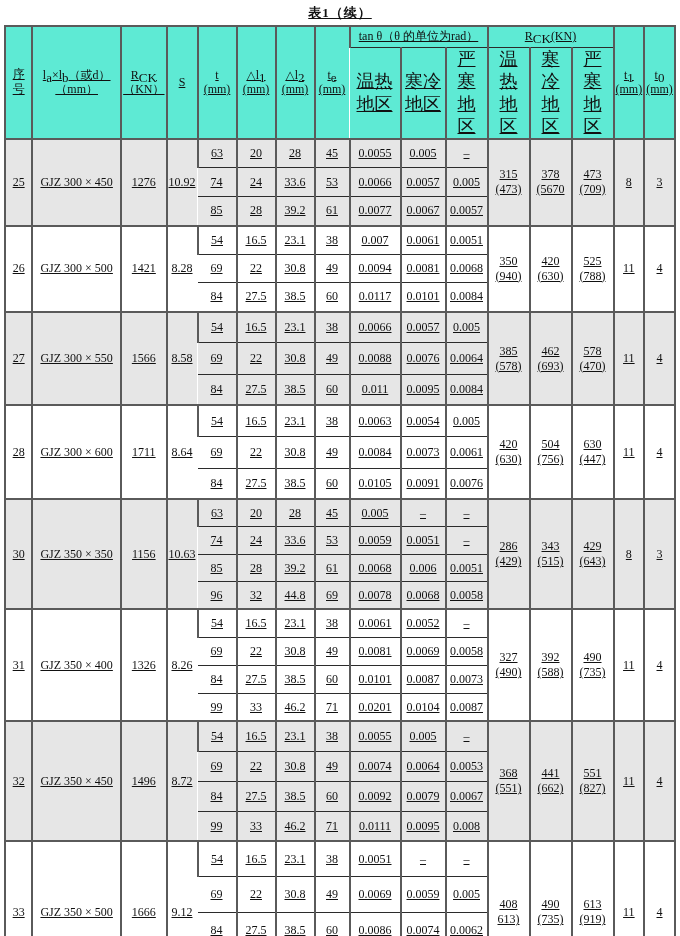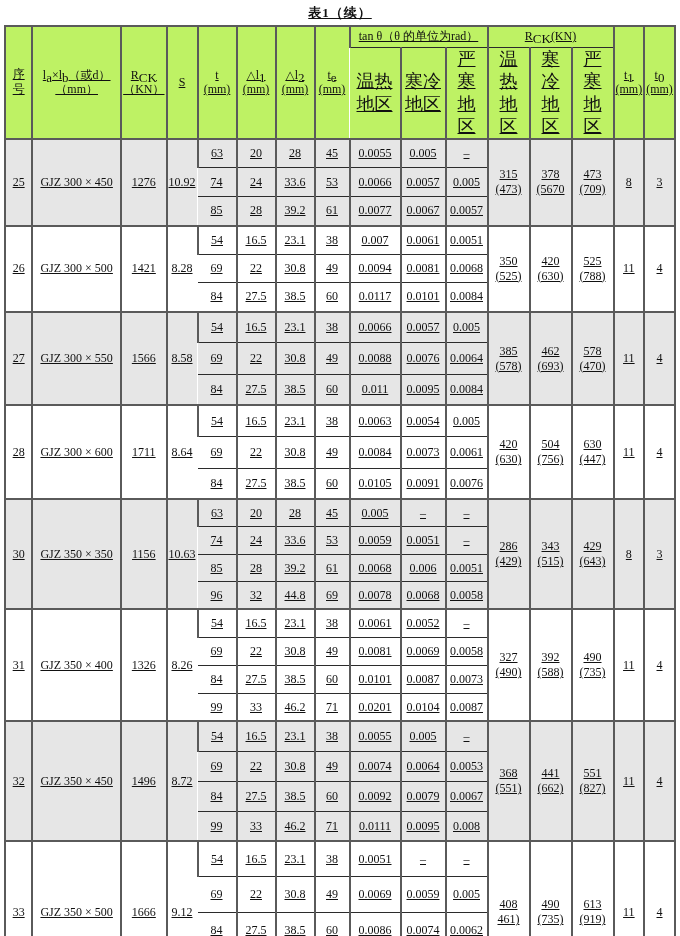--- a/index.html
+++ b/index.html
@@ -2,21 +2,21 @@
 <html><head>
 <meta charset="utf-8">
 <style>
   html,body{margin:0;padding:0;background:#fff;}
   body{width:680px;height:936px;font-family:"Liberation Serif","DejaVu Serif",serif;color:#111;}
   .page{width:680px;height:818px;position:relative;box-sizing:border-box;padding-top:4px;text-decoration:underline;}
   .title{text-align:center;font-weight:bold;font-size:13px;letter-spacing:1px;margin:0 0 3px 0;}
   table{border-collapse:collapse;table-layout:fixed;margin:0 auto;border:2px solid #5a5a5a;}
   th,td{border-left:2px solid #5a5a5a;border-top:1px solid #2b2b2b;text-align:center;
         vertical-align:middle;font-size:12px;line-height:1.25;padding:0 1px;overflow:hidden;}
-  th{font-weight:normal;background:#bef264;}
+  th{font-weight:normal;background:#5eead4;}
   thead tr:first-child th{border-top:none;}
   th:first-child, td:first-child{border-left:none;}
   tr.gs td{border-top:2px solid #5a5a5a;}
   tr.shaded td{background:#e6e6e6;}
   sub{font-size:13px;line-height:0;}
   .h-top{height:21px;}
   .h-bot{height:43px;}
   .regions th{font-size:18px;padding:0 3px;}
   .two-line div{line-height:1.2;}
 </style>
@@ -148,21 +148,21 @@
           <td rowspan="3">8.28</td>
           <td>54</td>
           <td>16.5</td>
           <td>23.1</td>
           <td>38</td>
           <td>0.007</td>
           <td>0.0061</td>
           <td>0.0051</td>
           <td rowspan="3">
             <div>350</div>
-            <div>(525)</div>
+            <div>(940)</div>
           </td>
           <td rowspan="3">
             <div>420</div>
             <div>(630)</div>
           </td>
           <td rowspan="3">
             <div>525</div>
             <div>(788)</div>
           </td>
           <td rowspan="3">11</td>
@@ -445,21 +445,21 @@
           <td rowspan="4">9.12</td>
           <td>54</td>
           <td>16.5</td>
           <td>23.1</td>
           <td>38</td>
           <td>0.0051</td>
           <td>–</td>
           <td>–</td>
           <td rowspan="4">
             <div>408</div>
-            <div>461)</div>
+            <div>613)</div>
           </td>
           <td rowspan="4">
             <div>490</div>
             <div>(735)</div>
           </td>
           <td rowspan="4">
             <div>613</div>
             <div>(919)</div>
           </td>
           <td rowspan="4">11</td>

